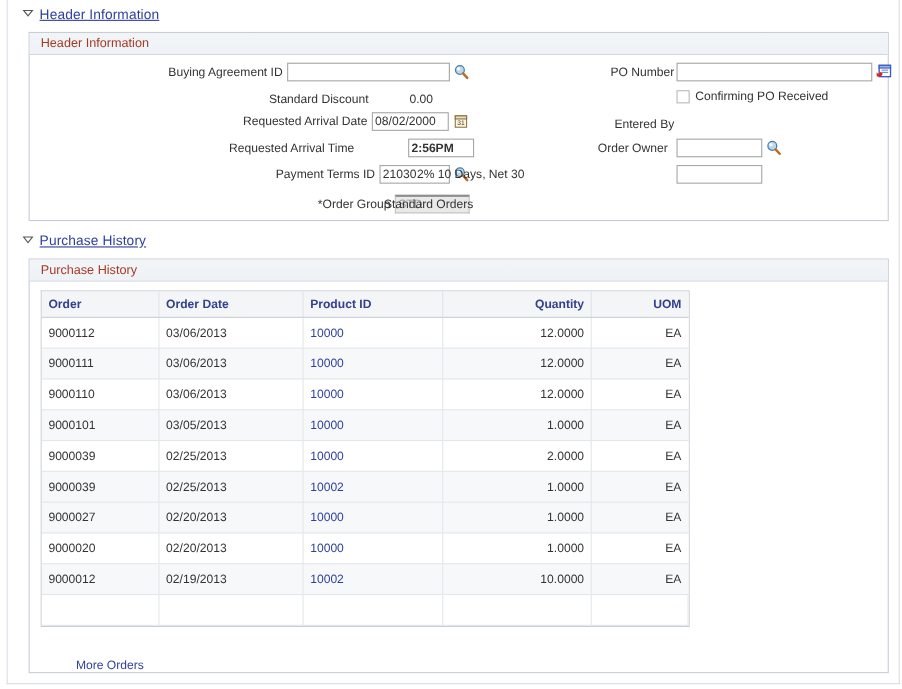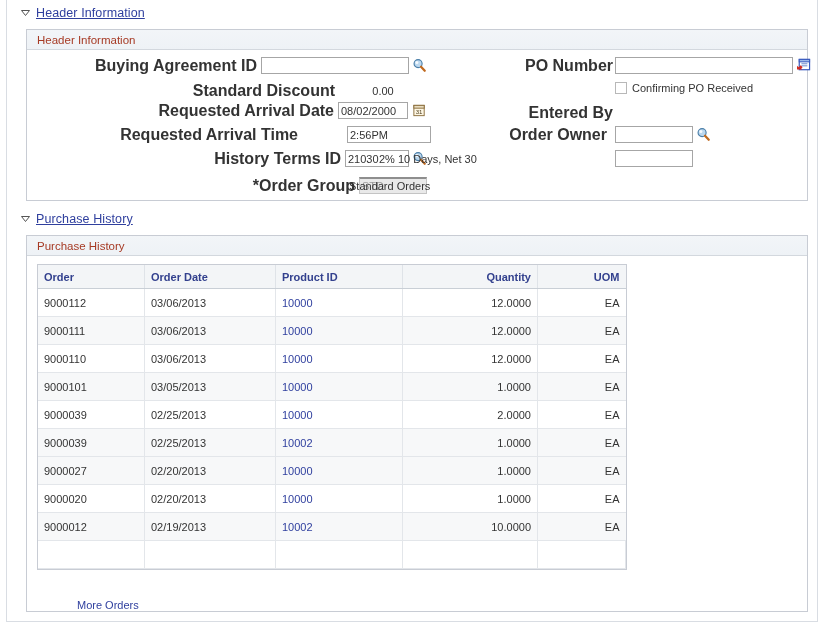--- a/index.html
+++ b/index.html
@@ -64,22 +64,22 @@
   }
 
   
   .fld {
     position: absolute;
     display: flex;
     align-items: center;
     height: 19px;
   }
   .lbl {
-    font-weight: bold;
-    font-size: 16px;
+    font-weight: normal;
+    font-size: 11px;
     color: #333;
     white-space: nowrap;
     padding-right: 4px;
   }
   .txtin {
     height: 17px;
     border: 1px solid #a6a6a6;
     background: #ffffff;
     font-family: "Liberation Sans", sans-serif;
     font-size: 11px;
@@ -159,21 +159,20 @@
   table.grid tr.plain td { background: #ffffff; }
   table.grid td.lastcol, table.grid th.lastcol { border-right: none; text-align: right; }
   .cell-link { color: #2f3f9e; cursor: pointer; }
   .filler-row td { height: 20px; background:#ffffff; border-right:none; border-bottom:none; }
 
   .more-link {
     position: absolute;
     font-size: 11px;
     color: #2f3f9e;
     cursor: pointer;
-    margin-left: 8px;
   }
 </style>
 </head>
 <body>
 
 <div class="page">
   <div class="outer-frame"></div>
 
   <div class="sect-head" style="left:20px; top:5px;">
     <span>
@@ -211,25 +210,25 @@
         <svg class="calico" viewBox="0 0 16 16">
           <rect x="2" y="2.5" width="11" height="11" fill="#fdf6e3" stroke="#8a6d3b" stroke-width="1"></rect>
           <rect x="2" y="2.5" width="11" height="3" fill="#e8dcc0" stroke="#8a6d3b" stroke-width="1"></rect>
           <text x="7.5" y="11.6" font-size="6.5" font-family="Liberation Sans, sans-serif" fill="#4a3a18" text-anchor="middle">31</text>
         </svg>
       </span>
     </div>
 
     <div class="fld" style="left:4px; top:95px; width:400px; justify-content:flex-end;gap:45px;">
       <span class="lbl">Requested Arrival Time</span>
-      <input class="txtin" style="width: 84px;" type="text" value="2:56PM">
+      <input class="txtin" style="width: 60px; font-weight: bold;" type="text" value="2:56PM">
     </div>
 
     <div class="fld" style="left:0px; top:119px; width:400px; justify-content:flex-end;">
-      <span class="lbl">History Terms ID</span>
+      <span class="lbl">Payment Terms ID</span>
       <input class="txtin" style="width: 64px;" type="text" value="21030">
       <span>
         <svg class="mag" viewBox="0 0 16 16">
           <circle cx="6.5" cy="6" r="4.3" fill="#bcd8ef" stroke="#4a7ea8" stroke-width="1.2"></circle>
           <circle cx="5.2" cy="4.8" r="1.6" fill="#ffffff" opacity="0.85"></circle>
           <line x1="9.6" y1="9.3" x2="13.6" y2="13.6" stroke="#c06a20" stroke-width="2.4" stroke-linecap="round"></line>
         </svg>
       </span>
     </div>
     <div class="fld" style="left:352px; top:119px;">

